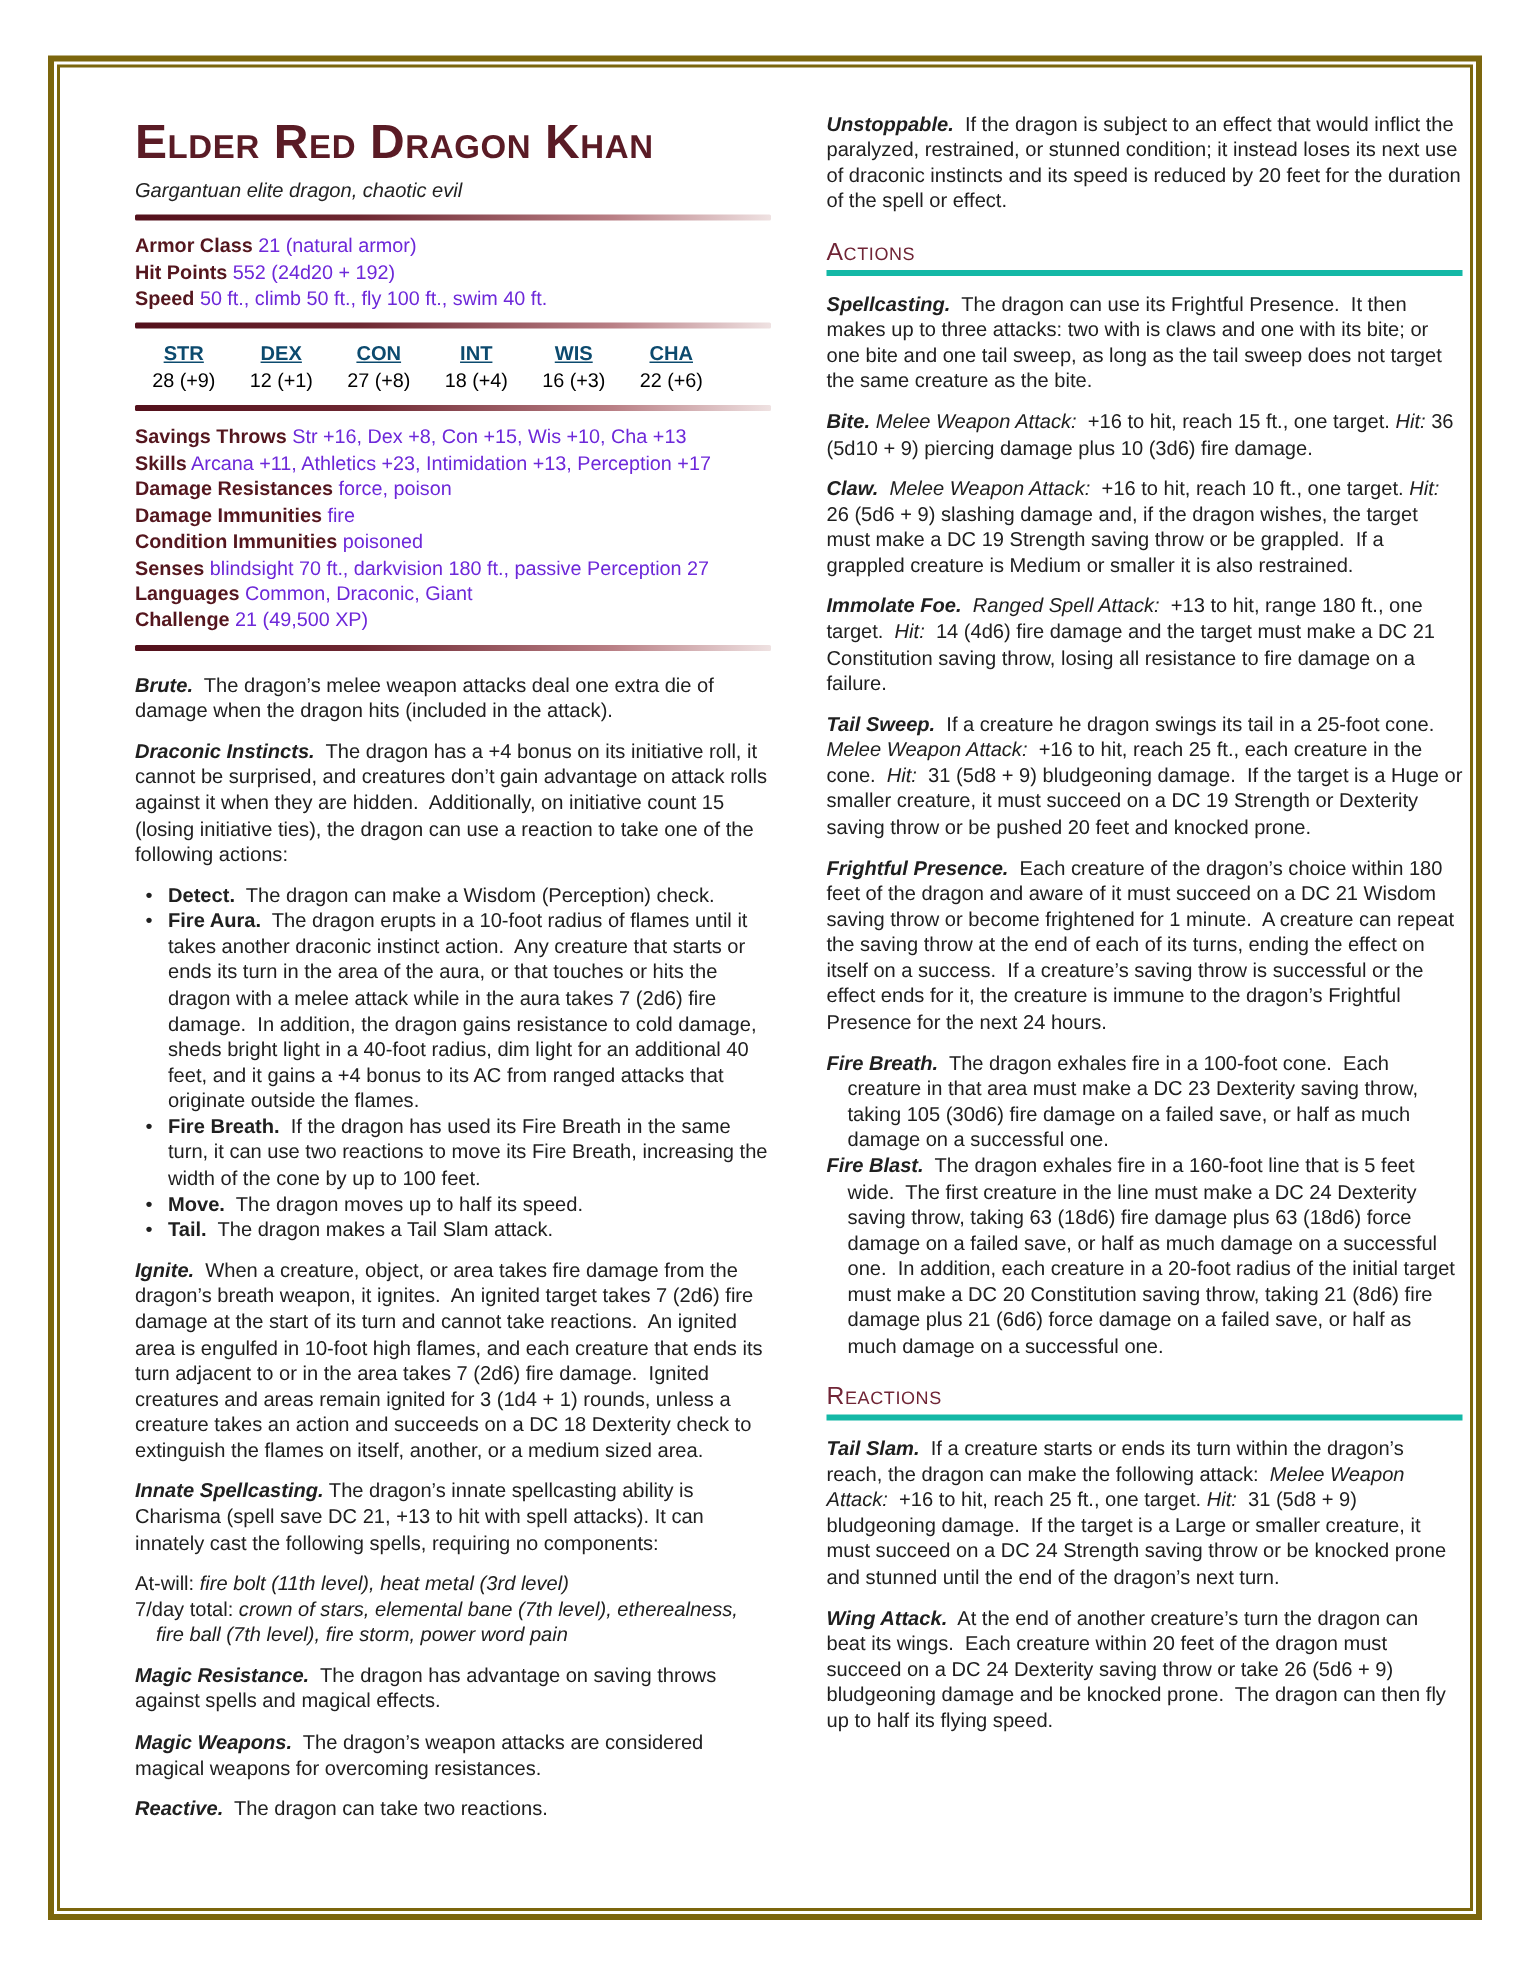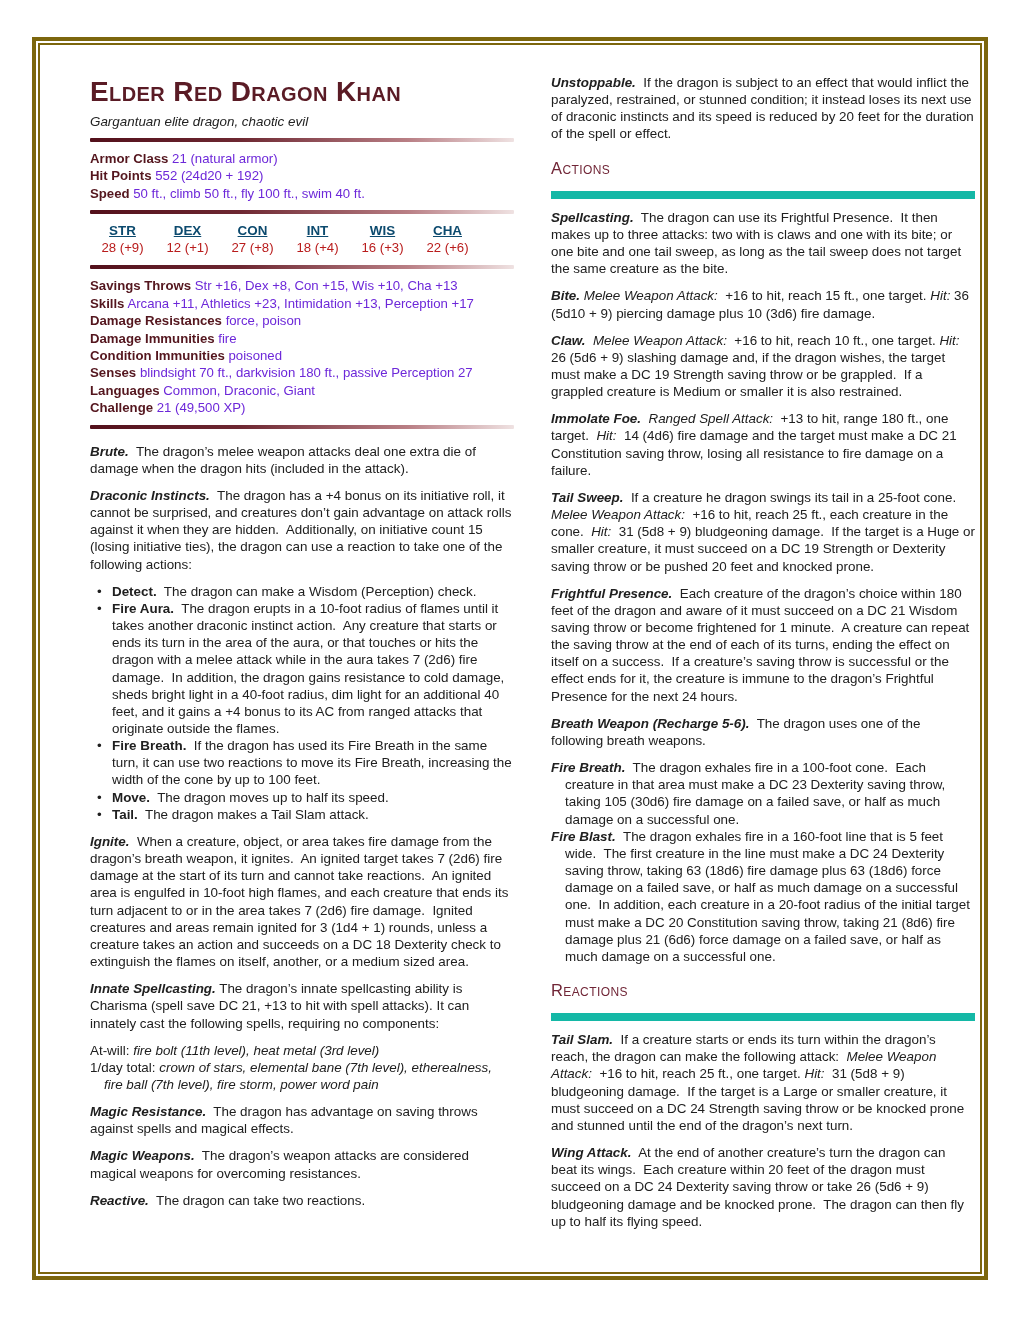--- a/index.html
+++ b/index.html
@@ -12,60 +12,60 @@
     position:absolute;left:32px;top:37px;right:32px;bottom:40px;
     border:4px solid #7c660d;padding:2px;box-sizing:border-box;
   }
   .frame-inner{width:100%;height:100%;border:2px solid #7c660d;box-sizing:border-box;}
 
   .col{position:absolute;font-size:13.4px;line-height:1.28;}
   .col-left{left:90px;top:74px;width:424px;}
   .col-right{left:551px;top:74px;width:424px;}
 
   h1.title{
-    font-size:28px;font-weight:700;color:#5a1b25;margin:0 0 3px 0;
+    font-size:32px;font-weight:700;color:#5a1b25;margin:0 0 3px 0;
     font-variant:small-caps;letter-spacing:0.4px;
   }
   .subtitle{font-style:italic;color:#222;margin:0 0 7px 0;}
 
   .divider{
     height:4px;margin:8px 0;border-radius:1px;
     background:linear-gradient(90deg,#53101b 0%,#6d2731 35%,#b97f85 75%,#efe2e2 100%);
   }
   .divider.after-stats{margin-bottom:14px;}
 
   .statline{font-size:13.2px;line-height:1.32;}
   .statline .lab{font-weight:700;color:#54161e;text-align:right;}
   .statline .val{color:#6d28d9;}
 
   .abilities{display:flex;width:390px;text-align:center;margin:5px 0 4px 0;}
   .ab{flex:1;}
   .ab-n{font-weight:700;color:#0c4a6e;font-size:13.4px;text-decoration:underline;}
-  .ab-s{color:#b91c1c;font-size:13.2px;margin-top:1px;}
+  .ab-s{color:#000000;font-size:13.2px;margin-top:1px;}
 
   .para{margin:0 0 10px 0;white-space:pre-wrap;}
   .s-b{font-weight:700;}
   .s-i{font-style:italic;}
   .s-bi{font-weight:700;font-style:italic;}
 
   .bullets{margin:0 0 10px 0;}
   .bullet{
     position:relative;padding-left:22px;white-space:pre-wrap;margin:0;
   }
   .bullet::before{
     content:"\2022";position:absolute;left:7px;top:0;color:#202020;
   }
 
   .spells{margin:0 0 10px 0;}
   .spell-line{white-space:pre-wrap;padding-left:14px;text-indent:-14px;}
 
   h2.sec{
     font-size:16.5px;font-weight:400;color:#702536;margin:15px 0 10px 0;
     font-variant:small-caps;letter-spacing:0.4px;
-    border-bottom:8px solid #14b8a6;padding-bottom:12px;
+    border-bottom:4px solid #14b8a6;padding-bottom:1px;
   }
 
   .breaths{margin:0 0 10px 0;}
   .hang{white-space:pre-wrap;padding-left:14px;text-indent:-14px;margin:0;}
 </style>
 </head>
 <body>
 
 <div class="frame">
   <div class="frame-inner"></div>
@@ -131,40 +131,39 @@
     <div class="bullet"><span class="s-b">Fire Breath.</span><span>  If the dragon has used its Fire Breath in the same turn, it can use two reactions to move its Fire Breath, increasing the width of the cone by up to 100 feet.</span></div>
     <div class="bullet"><span class="s-b">Move.</span><span>  The dragon moves up to half its speed.</span></div>
     <div class="bullet"><span class="s-b">Tail.</span><span>  The dragon makes a Tail Slam attack.</span></div>
   </div>
 
   <p class="para"><span class="s-bi">Ignite.</span><span>  When a creature, object, or area takes fire damage from the dragon’s breath weapon, it ignites.  An ignited target takes 7 (2d6) fire damage at the start of its turn and cannot take reactions.  An ignited area is engulfed in 10-foot high flames, and each creature that ends its turn adjacent to or in the area takes 7 (2d6) fire damage.  Ignited creatures and areas remain ignited for 3 (1d4 + 1) rounds, unless a creature takes an action and succeeds on a DC 18 Dexterity check to extinguish the flames on itself, another, or a medium sized area.</span></p>
   <p class="para"><span class="s-bi">Innate Spellcasting.</span><span> The dragon’s innate spellcasting ability is Charisma (spell save DC 21, +13 to hit with spell attacks). It can innately cast the following spells, requiring no components:</span></p>
 
   <div class="spells">
     <div class="spell-line"><span>At-will: </span><span class="s-i">fire bolt (11th level), heat metal (3rd level)</span></div>
-    <div class="spell-line"><span>1/day total: </span><span class="s-i">crown of stars, elemental bane (7th level), etherealness, fire ball (7th level), fire storm, power word pain</span></div>
+    <div class="spell-line"><span>7/day total: </span><span class="s-i">crown of stars, elemental bane (7th level), etherealness, fire ball (7th level), fire storm, power word pain</span></div>
   </div>
 
   <p class="para"><span class="s-bi">Magic Resistance.</span><span>  The dragon has advantage on saving throws against spells and magical effects.</span></p>
   <p class="para"><span class="s-bi">Magic Weapons.</span><span>  The dragon’s weapon attacks are considered magical weapons for overcoming resistances.</span></p>
   <p class="para"><span class="s-bi">Reactive.</span><span>  The dragon can take two reactions.</span></p>
 </div>
 
 <div class="col col-right">
   <p class="para"><span class="s-bi">Unstoppable.</span><span>  If the dragon is subject to an effect that would inflict the paralyzed, restrained, or stunned condition; it instead loses its next use of draconic instincts and its speed is reduced by 20 feet for the duration of the spell or effect.</span></p>
 
   <h2 class="sec">Actions</h2>
 
   <p class="para"><span class="s-bi">Spellcasting.</span><span>  The dragon can use its Frightful Presence.  It then makes up to three attacks: two with is claws and one with its bite; or one bite and one tail sweep, as long as the tail sweep does not target the same creature as the bite.</span></p>
   <p class="para"><span class="s-bi">Bite.</span><span> </span><span class="s-i">Melee Weapon Attack:</span><span>  +16 to hit, reach 15 ft., one target. </span><span class="s-i">Hit:</span><span> 36 (5d10 + 9) piercing damage plus 10 (3d6) fire damage.</span></p>
   <p class="para"><span class="s-bi">Claw.</span><span>  </span><span class="s-i">Melee Weapon Attack:</span><span>  +16 to hit, reach 10 ft., one target. </span><span class="s-i">Hit:</span><span> 26 (5d6 + 9) slashing damage and, if the dragon wishes, the target must make a DC 19 Strength saving throw or be grappled.  If a grappled creature is Medium or smaller it is also restrained.</span></p>
   <p class="para"><span class="s-bi">Immolate Foe.</span><span>  </span><span class="s-i">Ranged Spell Attack:</span><span>  +13 to hit, range 180 ft., one target.  </span><span class="s-i">Hit:</span><span>  14 (4d6) fire damage and the target must make a DC 21 Constitution saving throw, losing all resistance to fire damage on a failure.</span></p>
   <p class="para"><span class="s-bi">Tail Sweep.</span><span>  If a creature he dragon swings its tail in a 25-foot cone.  </span><span class="s-i">Melee Weapon Attack:</span><span>  +16 to hit, reach 25 ft., each creature in the cone.  </span><span class="s-i">Hit:</span><span>  31 (5d8 + 9) bludgeoning damage.  If the target is a Huge or smaller creature, it must succeed on a DC 19 Strength or Dexterity saving throw or be pushed 20 feet and knocked prone.</span></p>
   <p class="para"><span class="s-bi">Frightful Presence.</span><span>  Each creature of the dragon’s choice within 180 feet of the dragon and aware of it must succeed on a DC 21 Wisdom saving throw or become frightened for 1 minute.  A creature can repeat the saving throw at the end of each of its turns, ending the effect on itself on a success.  If a creature’s saving throw is successful or the effect ends for it, the creature is immune to the dragon’s Frightful Presence for the next 24 hours.</span></p>
-  <p class="para"><span class="s-bi">Breath Weapon (Recharge 5-6).</span><span>  The dragon uses one of the following breath weapons.</span></p>
 
   <div class="breaths">
     <div class="hang"><span class="s-bi">Fire Breath.</span><span>  The dragon exhales fire in a 100-foot cone.  Each creature in that area must make a DC 23 Dexterity saving throw, taking 105 (30d6) fire damage on a failed save, or half as much damage on a successful one.</span></div>
     <div class="hang"><span class="s-bi">Fire Blast.</span><span>  The dragon exhales fire in a 160-foot line that is 5 feet wide.  The first creature in the line must make a DC 24 Dexterity saving throw, taking 63 (18d6) fire damage plus 63 (18d6) force damage on a failed save, or half as much damage on a successful one.  In addition, each creature in a 20-foot radius of the initial target must make a DC 20 Constitution saving throw, taking 21 (8d6) fire damage plus 21 (6d6) force damage on a failed save, or half as much damage on a successful one.</span></div>
   </div>
 
   <h2 class="sec">Reactions</h2>
 
   <p class="para"><span class="s-bi">Tail Slam.</span><span>  If a creature starts or ends its turn within the dragon’s reach, the dragon can make the following attack:  </span><span class="s-i">Melee Weapon Attack:</span><span>  +16 to hit, reach 25 ft., one target. </span><span class="s-i">Hit:</span><span>  31 (5d8 + 9) bludgeoning damage.  If the target is a Large or smaller creature, it must succeed on a DC 24 Strength saving throw or be knocked prone and stunned until the end of the dragon’s next turn.</span></p>
   <p class="para"><span class="s-bi">Wing Attack.</span><span>  At the end of another creature’s turn the dragon can beat its wings.  Each creature within 20 feet of the dragon must succeed on a DC 24 Dexterity saving throw or take 26 (5d6 + 9) bludgeoning damage and be knocked prone.  The dragon can then fly up to half its flying speed.</span></p>

